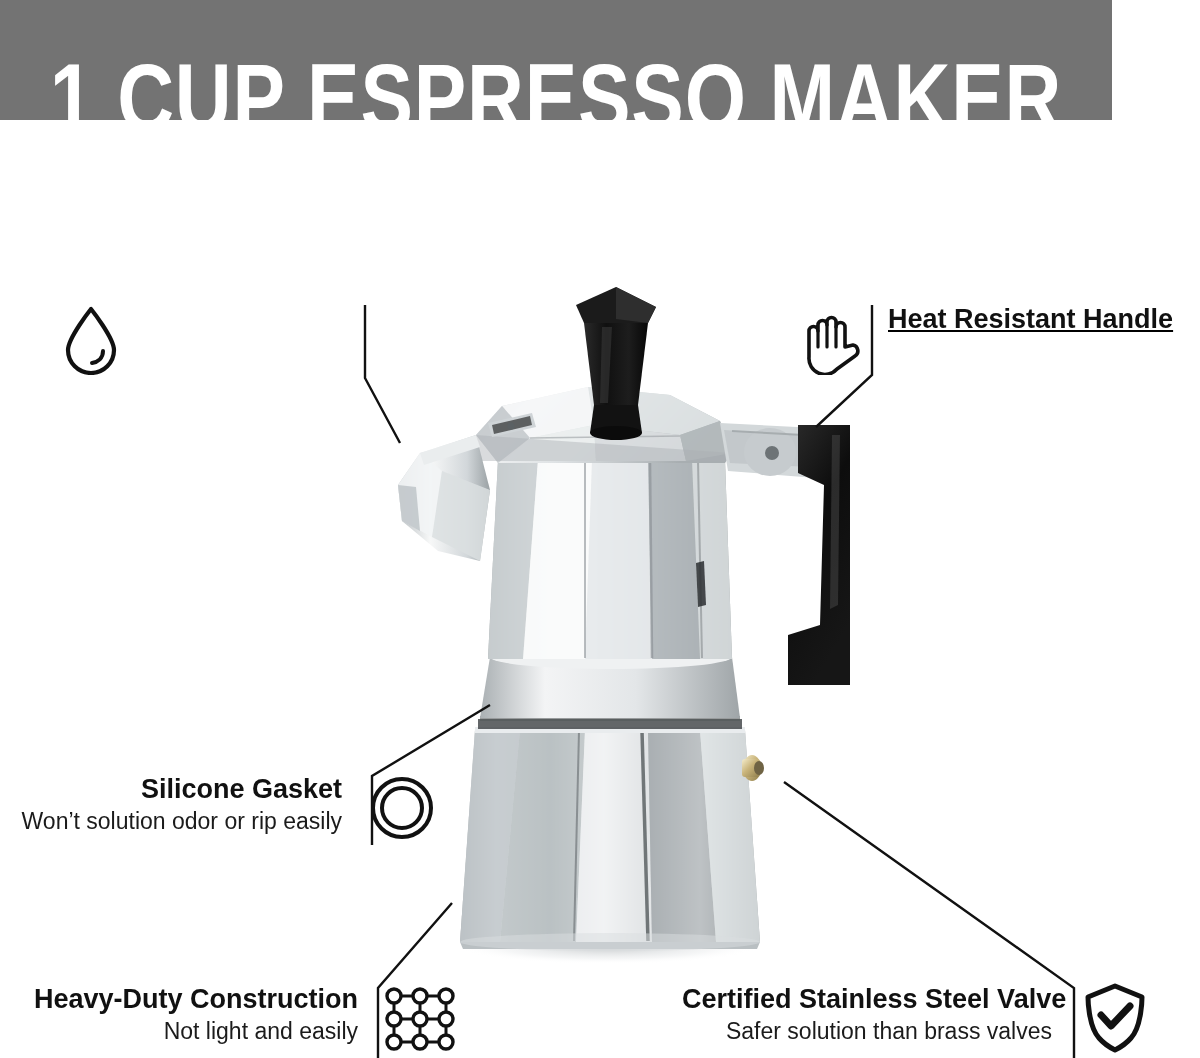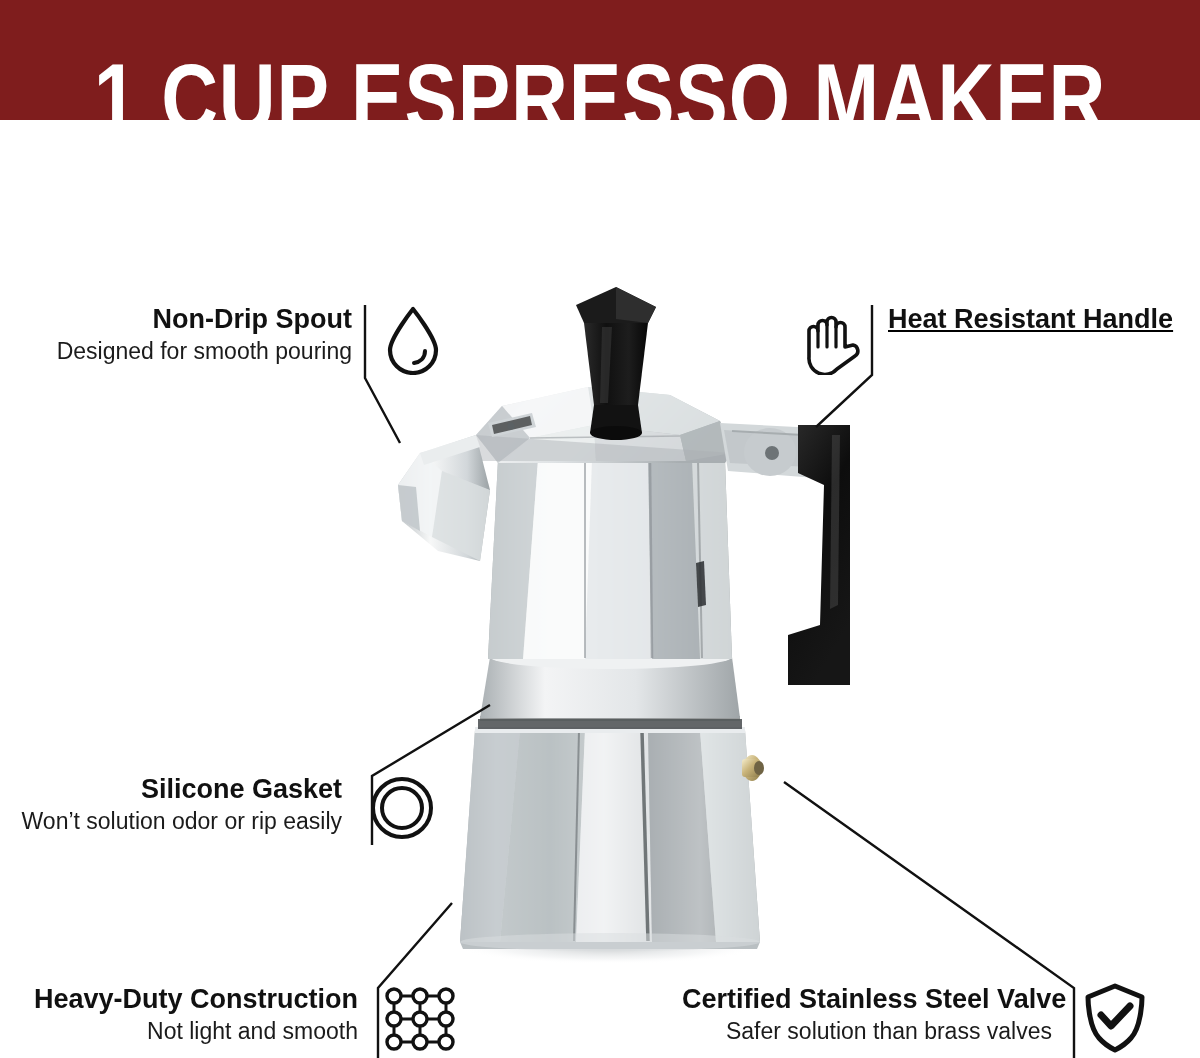--- a/index.html
+++ b/index.html
@@ -14,22 +14,22 @@
     background: #ffffff;
     overflow: hidden;
     font-family: "Liberation Sans", sans-serif;
     -webkit-font-smoothing: antialiased;
   }
 
   
   #header-bar {
     position: absolute;
     left: 0; top: 0;
-    width: 1200px; height: 120px;
-    background: #7f1d1d;
+    width: 1112px; height: 120px;
+    background: #737373;
     overflow: hidden;
   }
   #header-title {
     position: absolute;
     left: 50%;
     top: 50px;
     transform: translateX(-50%) scaleX(0.82);
     transform-origin: center top;
     white-space: nowrap;
     color: #ffffff;
@@ -263,24 +263,20 @@
 
     <path d="M490 705 L372 776 L372 845" fill="none" stroke="#111111" stroke-width="2.4" stroke-linejoin="miter" stroke-linecap="butt"></path>
 
     <path d="M452 903 L378 988 L378 1058" fill="none" stroke="#111111" stroke-width="2.4" stroke-linejoin="miter" stroke-linecap="butt"></path>
 
     <path d="M784 782 L1074 988 L1074 1058" fill="none" stroke="#111111" stroke-width="2.4" stroke-linejoin="miter" stroke-linecap="butt"></path>
   </svg>
 
   <div class="callout" style="left:30px; top:302px;">
     <div class="callout-inner">
-      <div class="text-col txt-right" style="width:322px;">
-        <div class="title">Non-Drip Spout</div>
-        <div class="subtitle">Designed for smooth pouring</div>
-      </div>
       <div class="icon-col" style="width:78px; height:76px; margin-left:22px;">
         <svg class="icon-box" width="58" height="70" viewBox="0 0 58 70">
           <path d="M29 4 C29 4 6 33 6 45 A23 23 0 0 0 52 45 C52 33 29 4 29 4 Z" fill="none" stroke="#111111" stroke-width="4.2" stroke-linejoin="round"></path>
           <path d="M41 46 C41 53 36 57 30 58" fill="none" stroke="#111111" stroke-width="4" stroke-linecap="round"></path>
         </svg>
       </div>
     </div>
   </div>
 
   <div class="callout" style="left:790px; top:302px;">
@@ -311,21 +307,21 @@
           <circle cx="33" cy="33" r="20" fill="none" stroke="#111111" stroke-width="4"></circle>
         </svg>
       </div>
     </div>
   </div>
 
   <div class="callout" style="left:10px; top:982px;">
     <div class="callout-inner">
       <div class="text-col txt-right" style="width:348px;">
         <div class="title">Heavy-Duty Construction</div>
-        <div class="subtitle">Not light and smooth</div>
+        <div class="subtitle">Not light and easily</div>
       </div>
       <div class="icon-col" style="width:80px; height:72px; margin-left:22px;">
         <svg class="icon-box" width="76" height="72" viewBox="0 0 76 72">
           <g stroke="#111111" stroke-width="3" fill="none">
             <path d="M12 14 L38 14 M38 14 L64 14 M12 37 L38 37 M38 37 L64 37 M12 60 L38 60 M38 60 L64 60"></path>
             <path d="M12 14 L12 37 M12 37 L12 60 M38 14 L38 37 M38 37 L38 60 M64 14 L64 37 M64 37 L64 60"></path>
           </g>
           <g fill="#ffffff" stroke="#111111" stroke-width="3.4">
             <circle cx="12" cy="14" r="7"></circle>
               <circle cx="38" cy="14" r="7"></circle>

